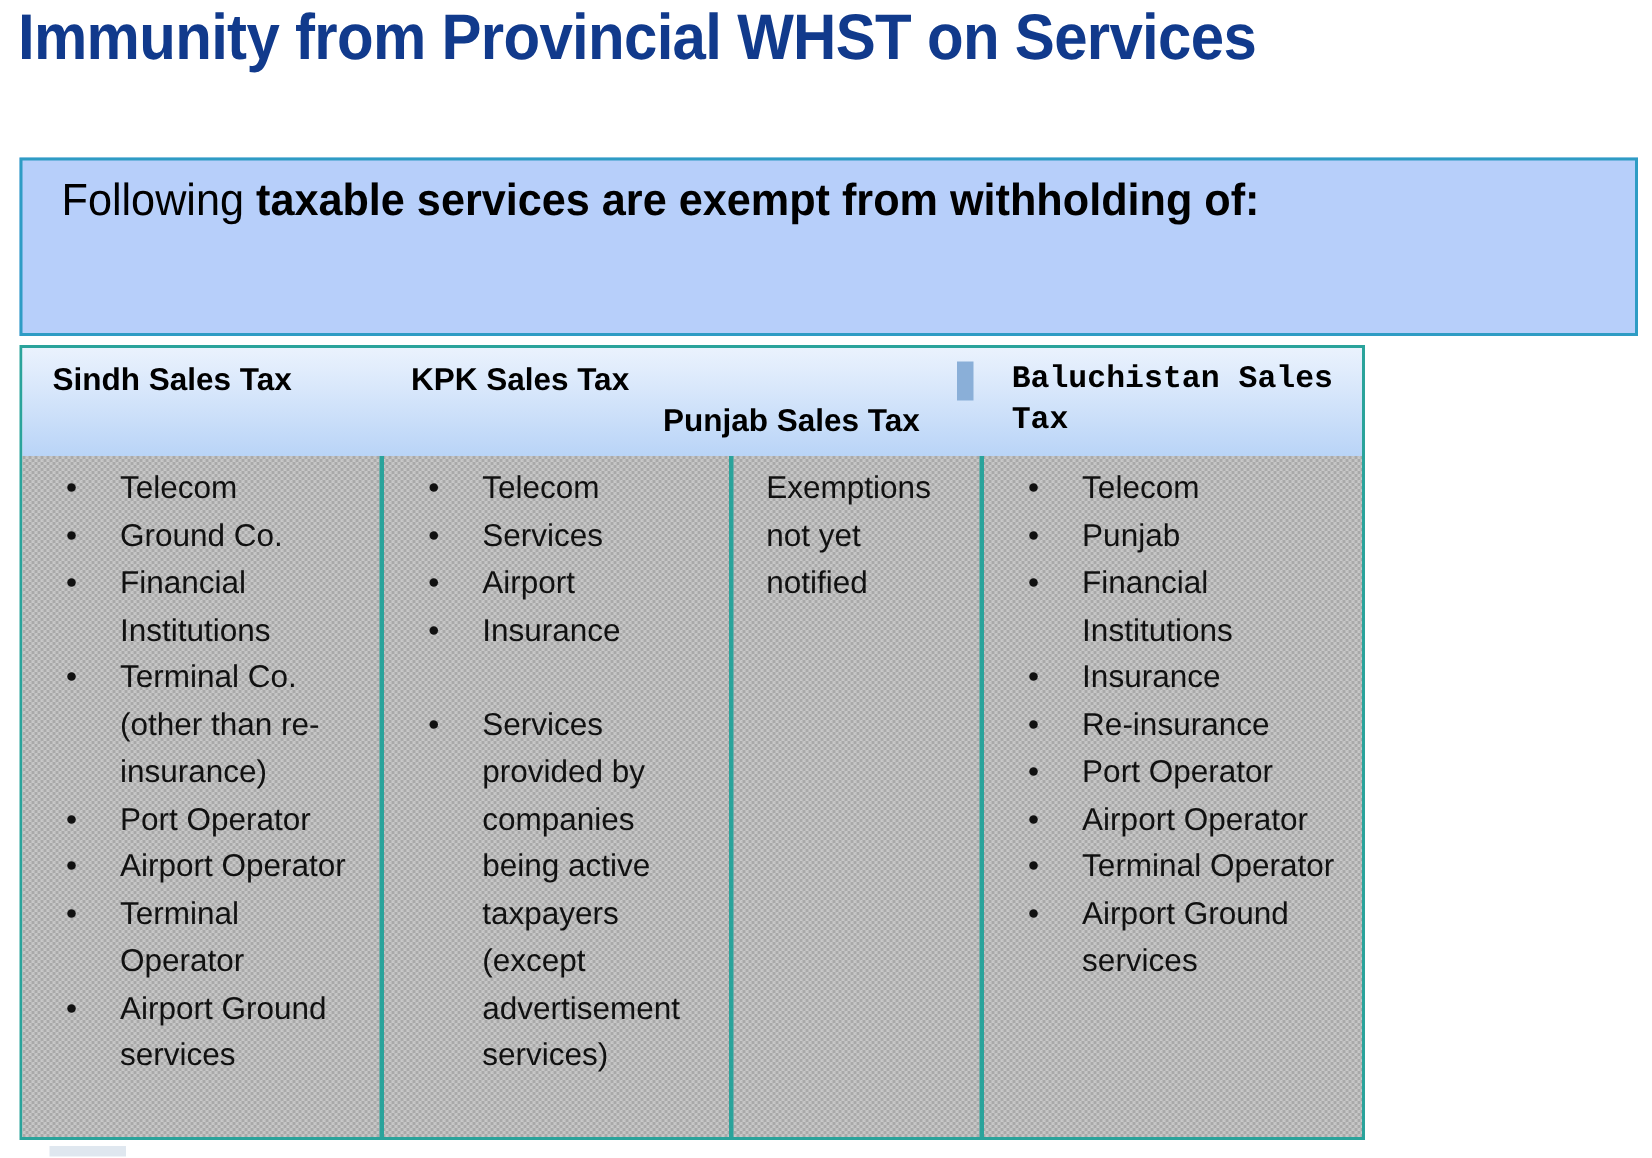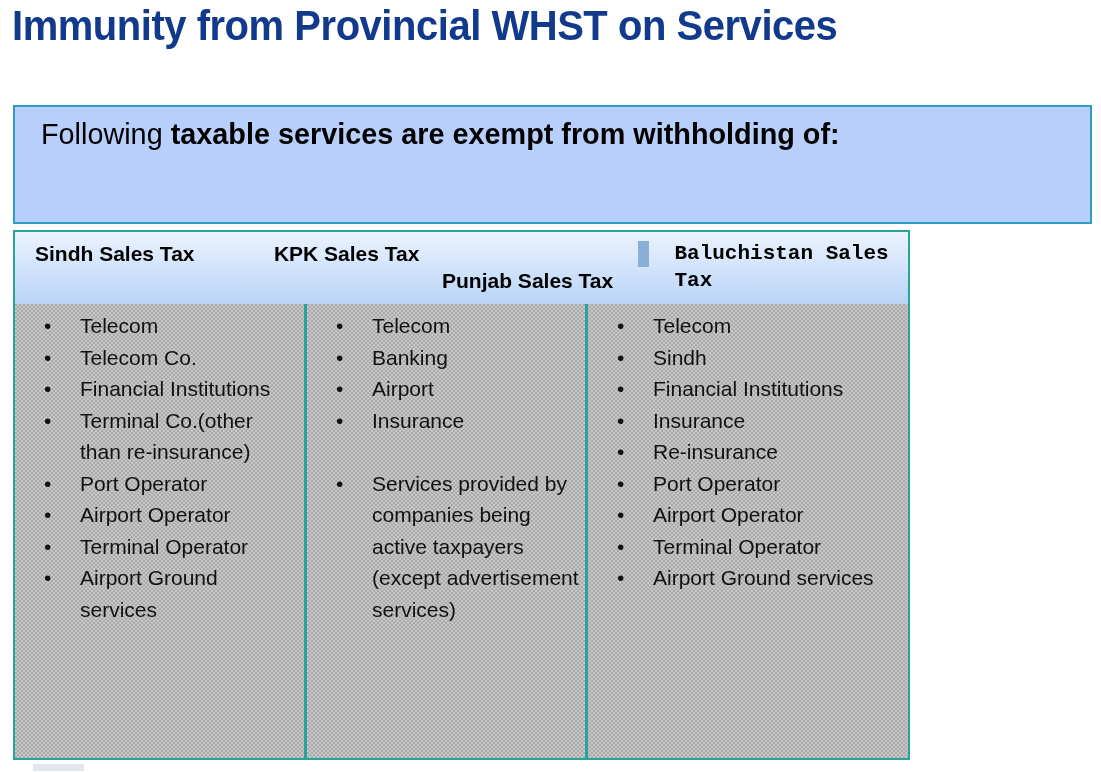--- a/index.html
+++ b/index.html
@@ -178,46 +178,49 @@
       <span id="punjab-selection"></span>
     </div>
     <div class="header-cell c3">Baluchistan Sales Tax</div>
   </div>
 
   <div id="table-body-row">
 
     <div class="body-cell c0">
       <ul class="bullets">
         <li><span class="dot">•</span><span>Telecom</span></li>
-        <li><span class="dot">•</span><span>Telecom Co.</span></li>
+        <li><span class="dot">•</span><span>Ground Co.</span></li>
         <li><span class="dot">•</span><span>Financial Institutions</span></li>
         <li><span class="dot">•</span><span>Terminal Co.(other than re-insurance)</span></li>
         <li><span class="dot">•</span><span>Port Operator</span></li>
         <li><span class="dot">•</span><span>Airport Operator</span></li>
         <li><span class="dot">•</span><span>Terminal Operator</span></li>
         <li><span class="dot">•</span><span>Airport Ground services</span></li>
       </ul>
     </div>
 
     <div class="body-cell c1">
       <ul class="bullets">
         <li><span class="dot">•</span><span>Telecom</span></li>
-        <li><span class="dot">•</span><span>Banking</span></li>
+        <li><span class="dot">•</span><span>Services</span></li>
         <li><span class="dot">•</span><span>Airport</span></li>
         <li><span class="dot">•</span><span>Insurance</span></li>
         <li class="spacer"></li>
         <li><span class="dot">•</span><span>Services provided by companies being active taxpayers (except advertisement services)</span></li>
       </ul>
     </div>
 
+    <div class="body-cell c2">
+      <div class="plain-text">Exemptions not yet notified</div>
+    </div>
 
     <div class="body-cell c3">
       <ul class="bullets">
         <li><span class="dot">•</span><span>Telecom</span></li>
-        <li><span class="dot">•</span><span>Sindh</span></li>
+        <li><span class="dot">•</span><span>Punjab</span></li>
         <li><span class="dot">•</span><span>Financial Institutions</span></li>
         <li><span class="dot">•</span><span>Insurance</span></li>
         <li><span class="dot">•</span><span>Re-insurance</span></li>
         <li><span class="dot">•</span><span>Port Operator</span></li>
         <li><span class="dot">•</span><span>Airport Operator</span></li>
         <li><span class="dot">•</span><span>Terminal Operator</span></li>
         <li><span class="dot">•</span><span>Airport Ground services</span></li>
       </ul>
     </div>
 

